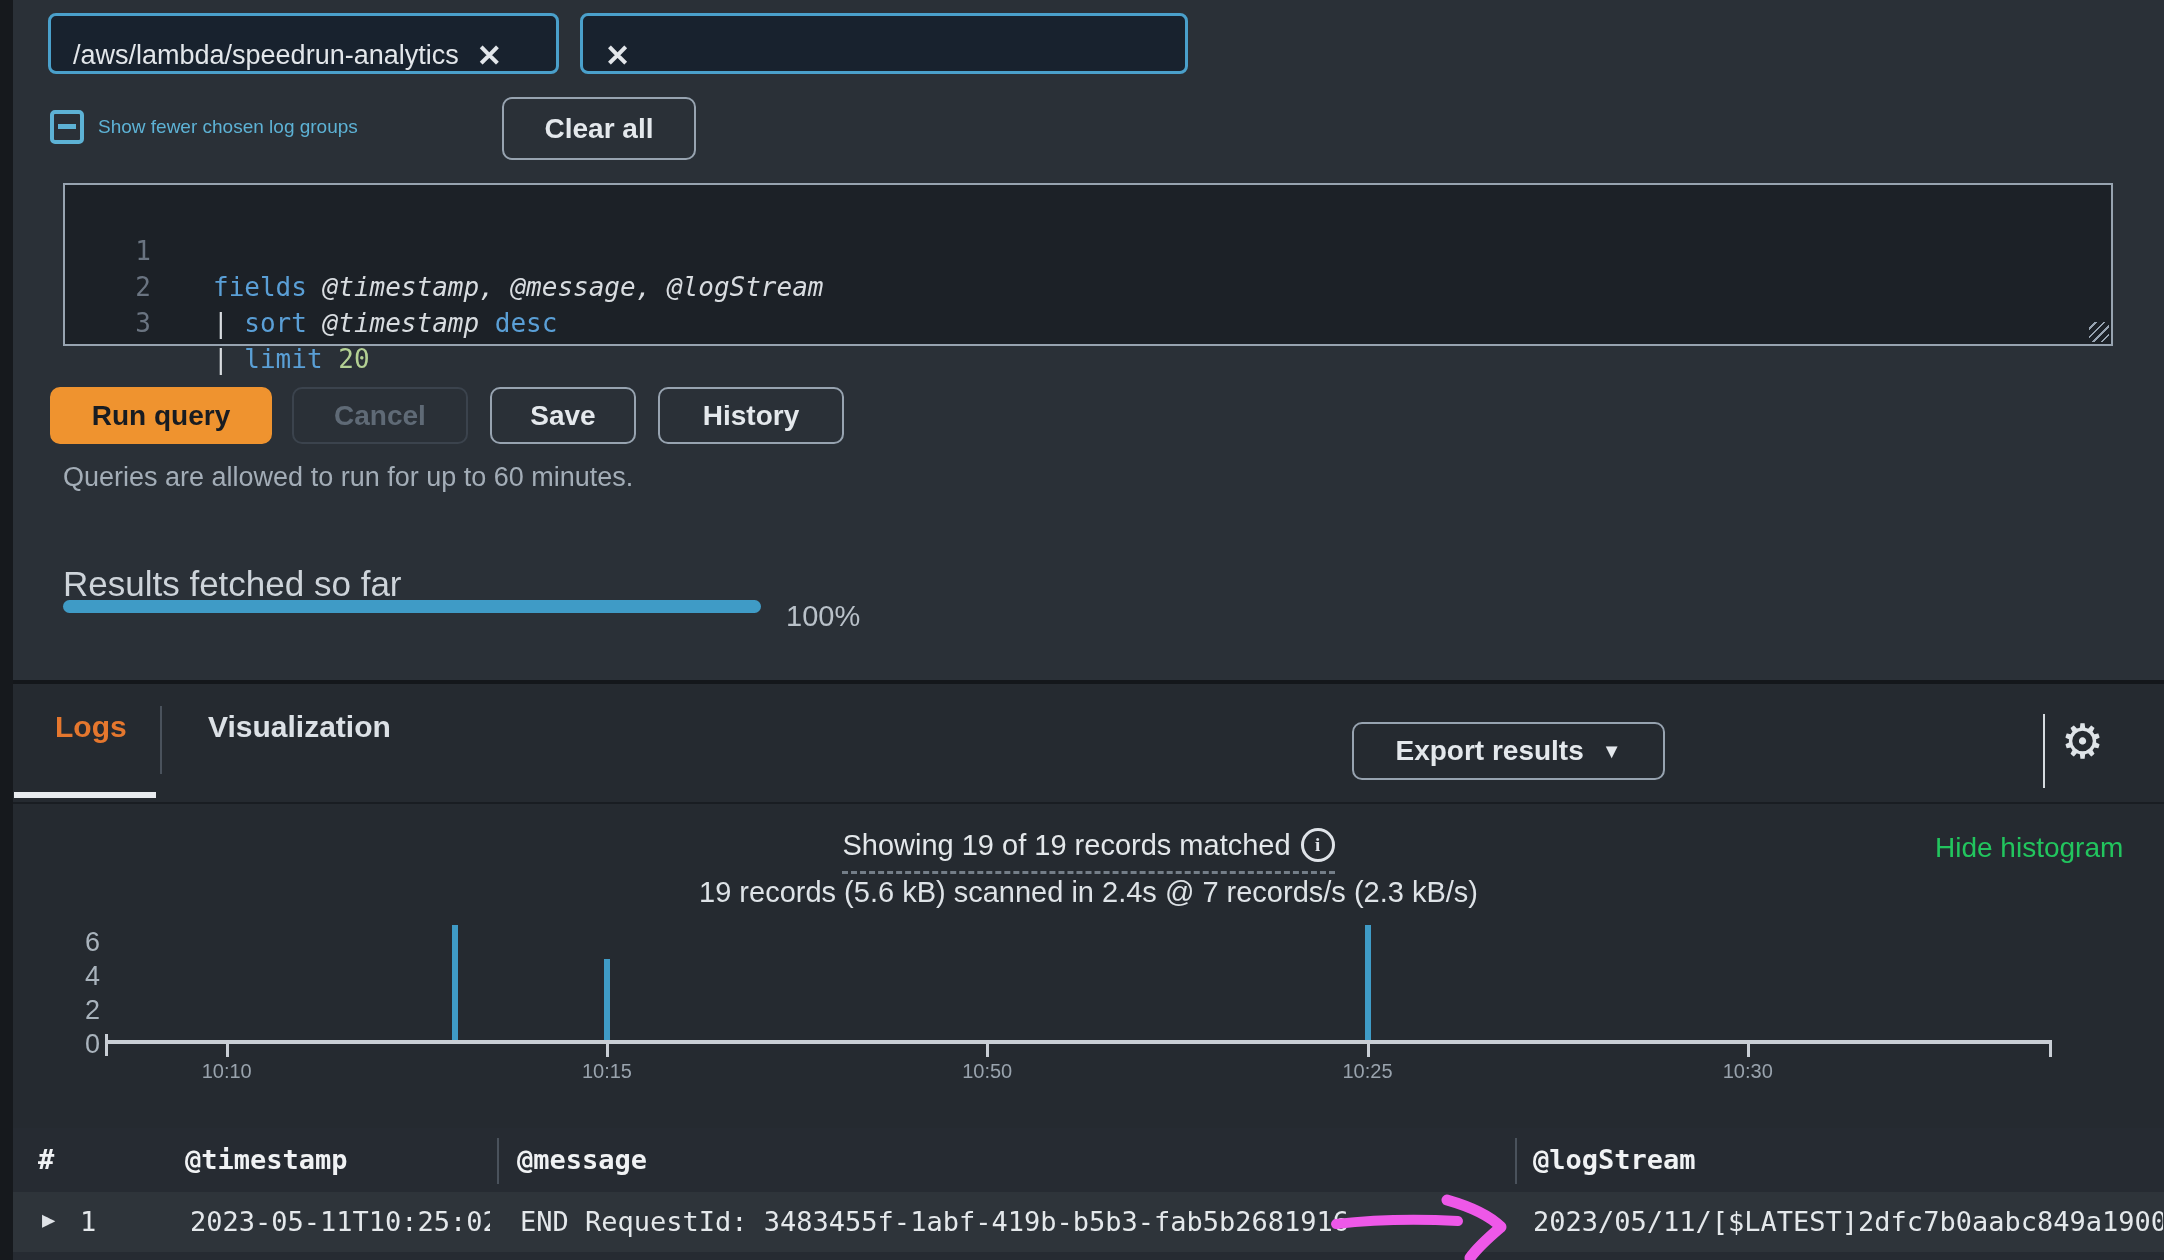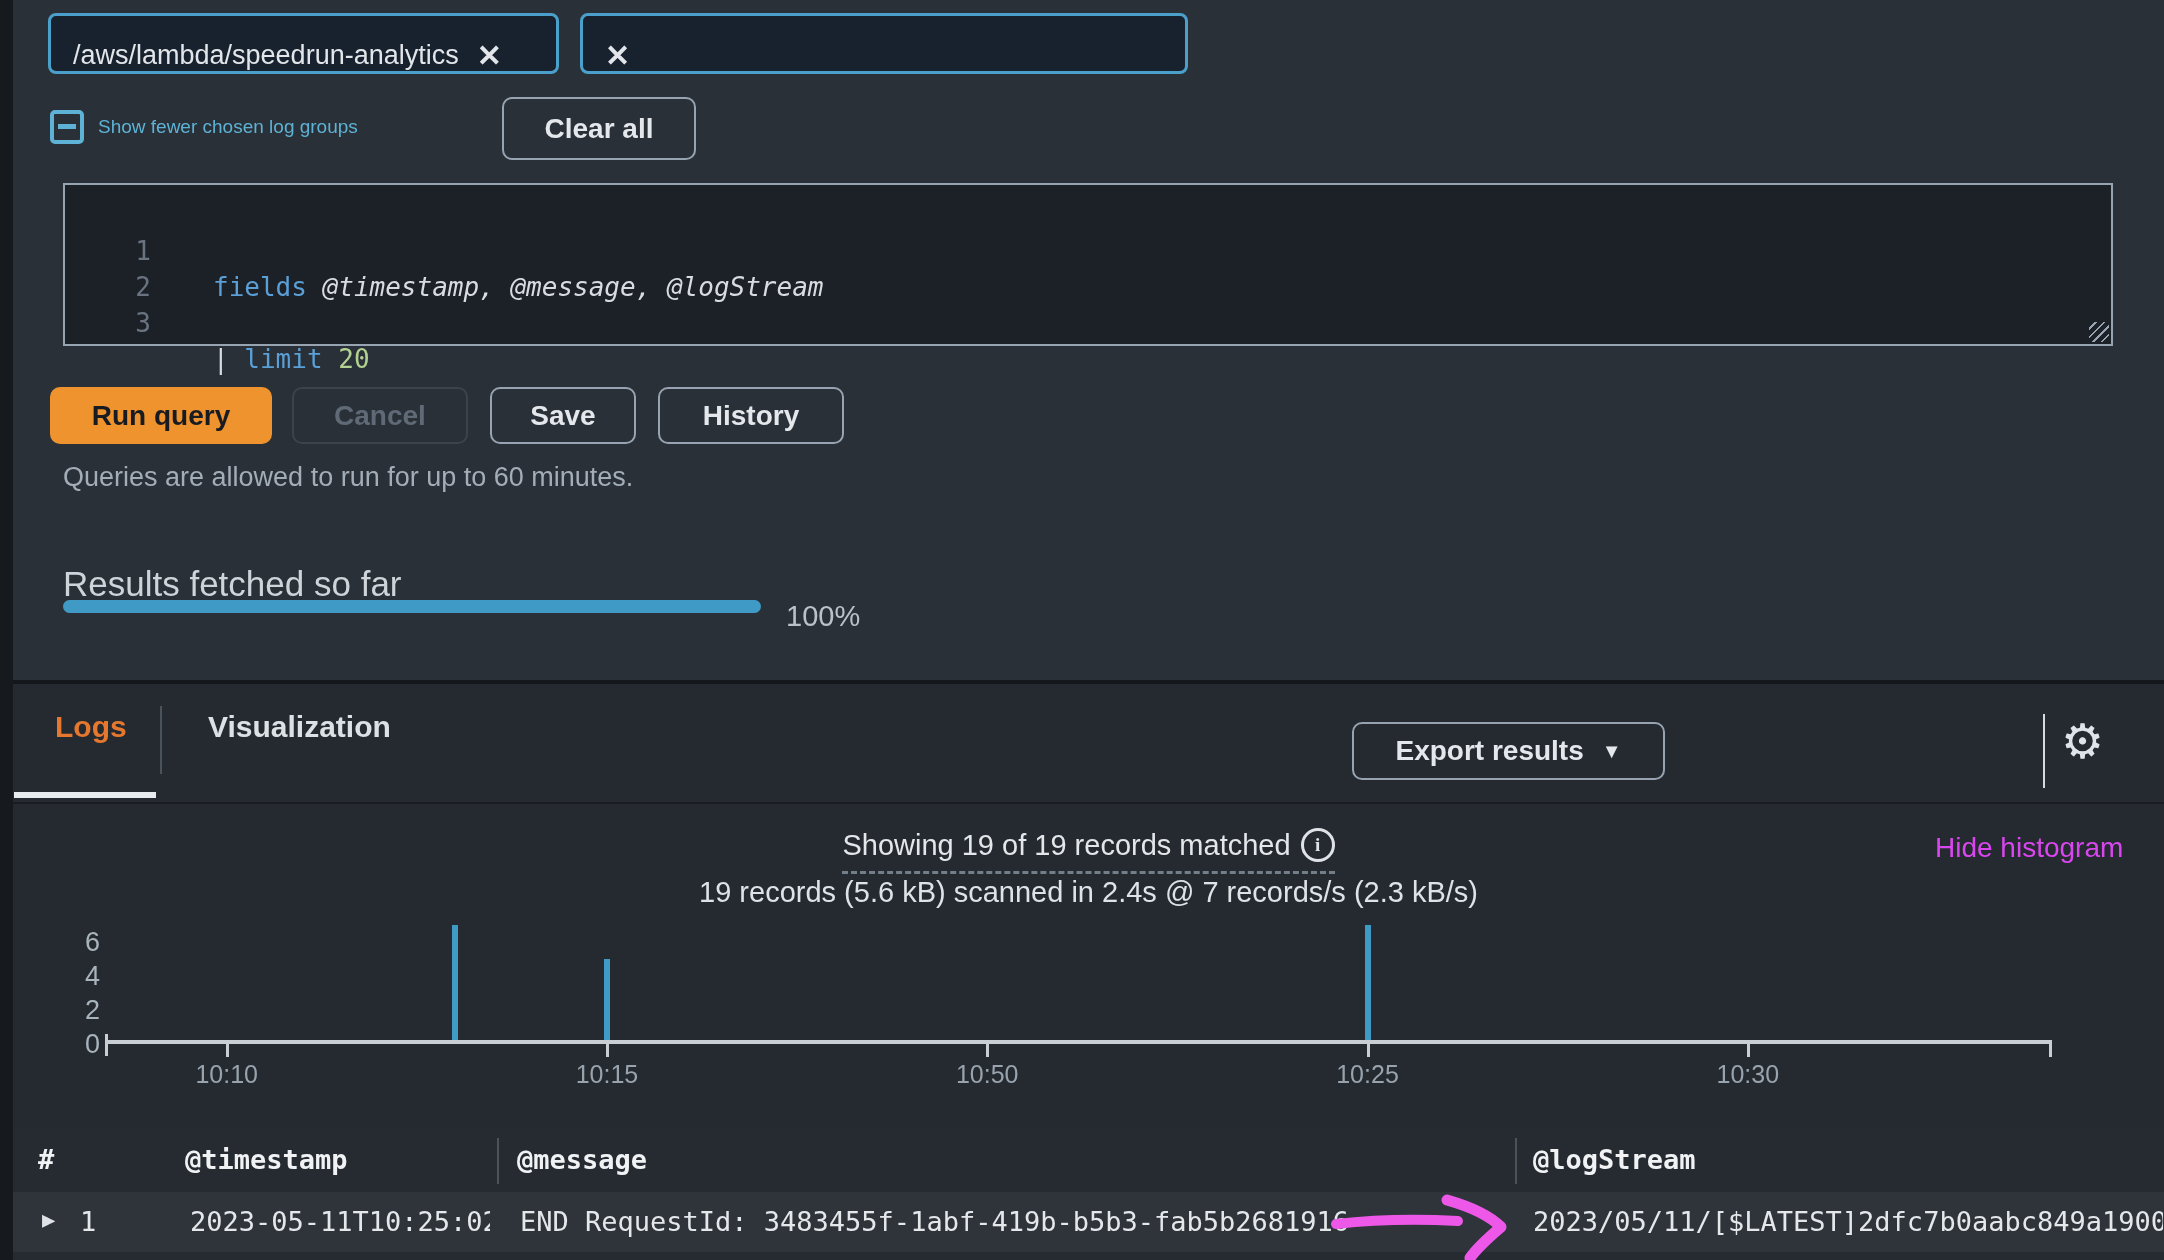--- a/index.html
+++ b/index.html
@@ -57,29 +57,29 @@
   .vdiv-right{position:absolute;left:2030px;top:30px;width:2px;height:74px;background:#d5dade;}
   .gear{position:absolute;left:2048px;top:34px;font-size:48px;color:#dfe4e8;cursor:pointer;line-height:1;}
 
   .matched-wrap{position:absolute;left:0;top:144px;width:2151px;text-align:center;}
   .matched{display:inline-flex;align-items:center;gap:10px;font-size:29px;color:#e3e7ea;
     border-bottom:3px dashed #747e88;padding-bottom:9px;}
   .info-i{display:inline-flex;align-items:center;justify-content:center;width:28px;height:28px;
     border:3px solid #dfe3e8;border-radius:50%;font-size:19px;font-weight:bold;color:#dfe3e8;
     font-family:"Liberation Serif",serif;cursor:pointer;}
   .scanstats{position:absolute;left:0;top:192px;width:2151px;text-align:center;font-size:29px;color:#dee3e7;}
-  .hide-hist{position:absolute;left:1922px;top:148px;font-size:28px;color:#d946ef;cursor:pointer;}
+  .hide-hist{position:absolute;left:1922px;top:148px;font-size:28px;color:#22c55e;cursor:pointer;}
 
   
   .hbar{position:absolute;bottom:0;width:6px;background:#3f9bc6;}
   .hist-axis{position:absolute;left:105px;top:1040px;width:1947px;height:4px;background:#c9ced5;}
   .hist-layer{position:absolute;left:105px;top:1040px;width:1947px;height:0;}
   .htick{position:absolute;top:4px;width:3px;height:13px;background:#c9ced5;}
   .hcap{position:absolute;width:3px;background:#c9ced5;}
-  .hxlabel{position:absolute;top:20px;transform:translateX(-50%);font-size:25px;color:#99a3ad;}
+  .hxlabel{position:absolute;top:20px;transform:translateX(-50%);font-size:20px;color:#99a3ad;}
   .hylabel{position:absolute;left:60px;width:40px;text-align:right;font-size:27px;line-height:32px;color:#a9b3bc;}
 
   
   .thead{position:absolute;left:13px;top:1128px;width:2151px;height:64px;background:#262b32;
     font-family:"DejaVu Sans Mono",monospace;font-size:27px;font-weight:bold;color:#f0f2f4;}
   .thead .cell{position:absolute;top:16px;}
   .col-div{position:absolute;top:10px;width:2px;height:46px;background:#4a525c;}
   .trow{position:absolute;left:13px;top:1192px;width:2151px;height:60px;background:#2e343a;
     font-family:"DejaVu Sans Mono",monospace;font-size:27px;color:#e4e8eb;}
   .trow .cell{position:absolute;top:14px;white-space:nowrap;overflow:hidden;}
@@ -108,20 +108,21 @@
     </div>
     <div class="btn" style="left:489px;top:97px;width:194px;height:63px;">Clear all</div>
 
     <div class="editor">
       <div class="cline" style="top:12px;">
         <span class="ln">1</span>
         <span class="code"><span class="kw">fields</span> <span class="field">@timestamp, @message, @logStream</span></span>
       </div>
       <div class="cline" style="top:48px;">
         <span class="ln">2</span>
+        <span class="code"><span class="pipe">|</span> <span class="kw">sort</span> <span class="field">@timestamp</span> <span class="kw">desc</span></span>
       </div>
       <div class="cline" style="top:84px;">
         <span class="ln">3</span>
         <span class="code"><span class="pipe">|</span> <span class="kw">limit</span> <span class="numlit">20</span></span>
       </div>
       <div class="grip"></div>
     </div>
 
     <div class="btn primary" style="left:37px;top:387px;width:222px;height:57px;">Run query</div>
     <div class="btn disabled" style="left:279px;top:387px;width:176px;height:57px;">Cancel</div>

